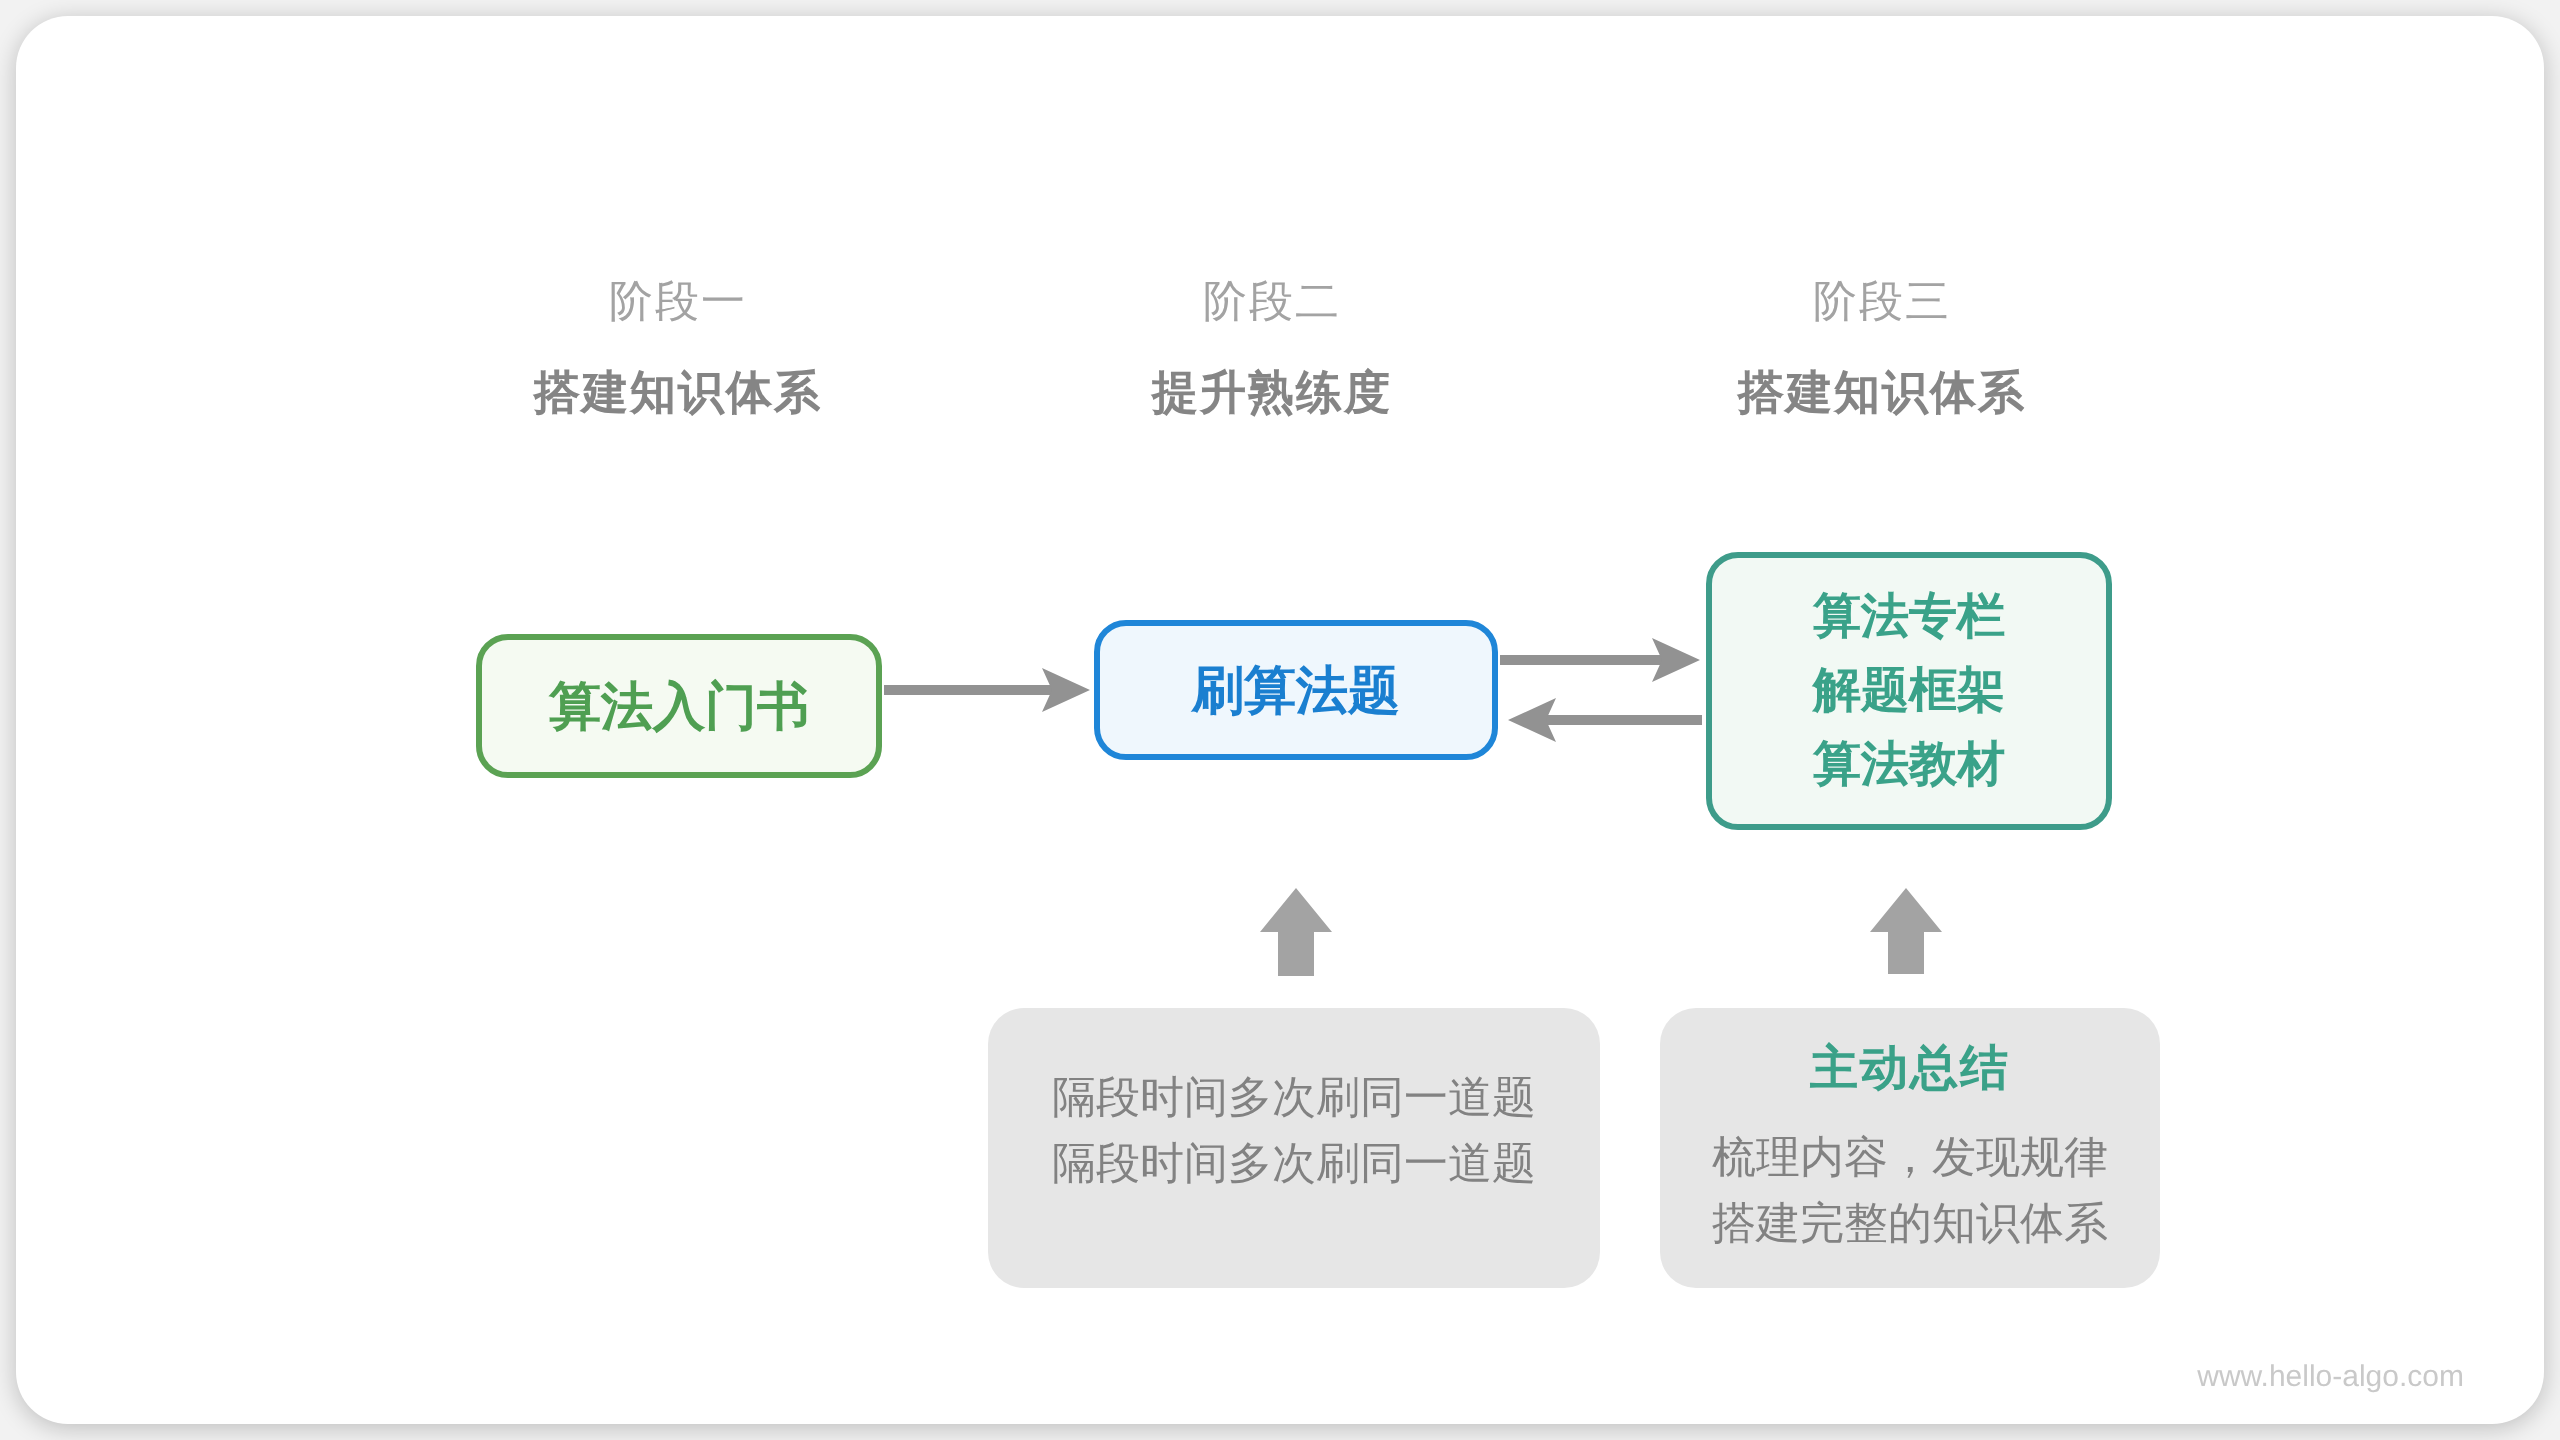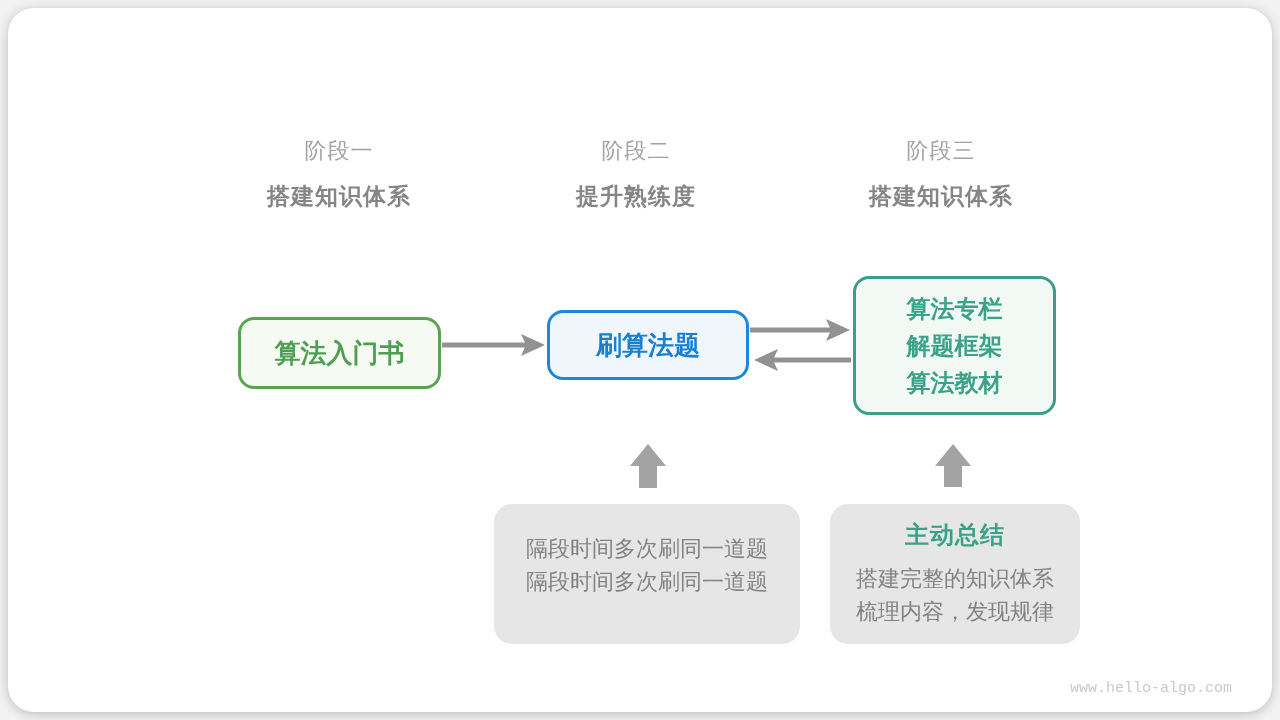--- a/index.html
+++ b/index.html
@@ -123,21 +123,21 @@
     font-size: 22px;
     line-height: 33px;
     color: var(--note-body, #828282);
   }
 
   
   .watermark {
     position: absolute;
     right: 40px;
     top: 672px;
-    font-family: Liberation Mono, monospace;
+    font-family: Liberation Sans, sans-serif;
     font-size: 15px;
     color: var(--watermark, #c9c9c9);
     margin-left: 44px;
   }
 </style>
 </head>
 <body>
 
 <div class="viewport">
   <div class="card">
@@ -191,20 +191,20 @@
 
     <div class="note note-left">
       <div class="note-body">
         <div>隔段时间多次刷同一道题</div>
         <div>隔段时间多次刷同一道题</div>
       </div>
     </div>
     <div class="note note-right">
       <div class="note-title note-title-teal">主动总结</div>
       <div class="note-body">
+        <div>梳理内容，发现规律</div>
         <div>搭建完整的知识体系</div>
-        <div>梳理内容，发现规律</div>
       </div>
     </div>
 
     <div class="watermark">www.hello-algo.com</div>
   </div>
 </div>
 
 </body></html>

